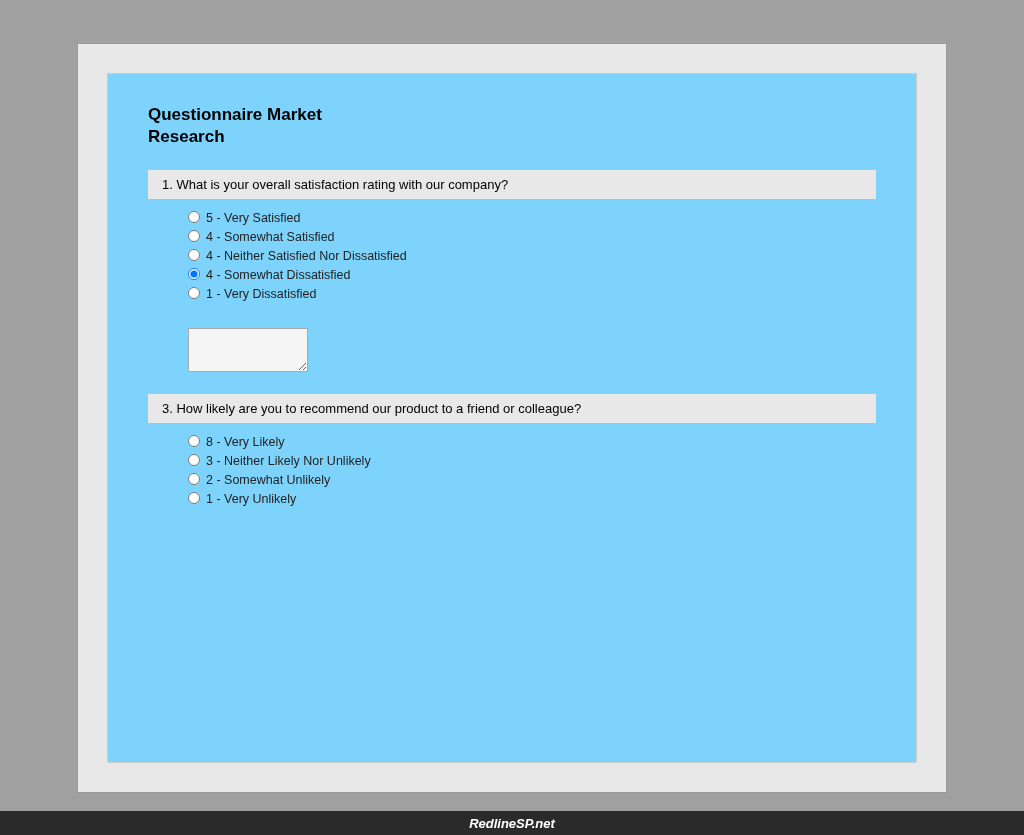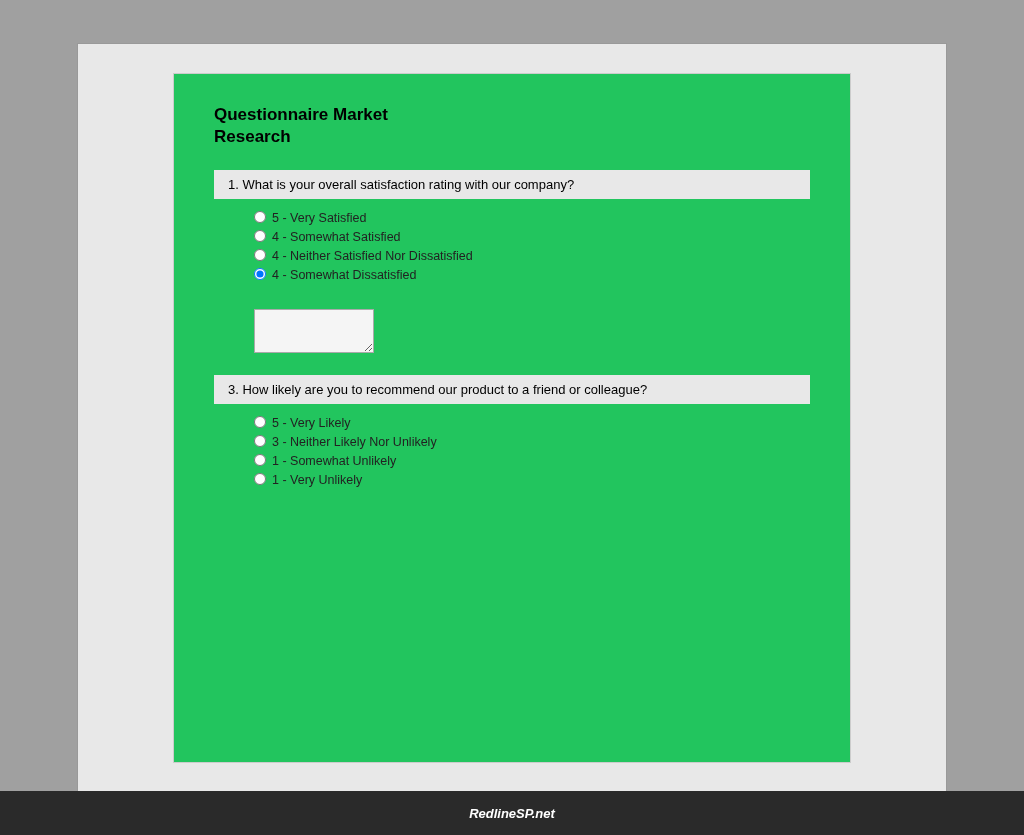--- a/index.html
+++ b/index.html
@@ -24,23 +24,23 @@
       height: 750px;
       background: #e8e8e8;
       border: 1px solid #999;
       display: flex;
       flex-direction: column;
       align-items: center;
       justify-content: center;
     }
 
     .paper {
-      width: 678px;
+      width: 810px;
       height: 690px;
-      background: #22c55e;
+      background: #7dd3fc;
       border: 1px solid #cccccc;
       padding: 30px 40px;
       overflow: hidden;
     }
 
     .form-title {
       font-size: 17px;
       font-weight: bold;
       color: #000;
       margin-bottom: 22px;
@@ -85,21 +85,21 @@
       width: 120px;
       height: 44px;
       border: 1px solid #aaa;
       background: #f5f5f5;
       resize: both;
       font-size: 11px;
     }
 
     .footer-bar {
       width: 1024px;
-      height: 44px;
+      height: 24px;
       background: #2a2a2a;
       display: flex;
       align-items: center;
       justify-content: center;
       position: absolute;
       bottom: 0;
       left: 0;
     }
 
     .footer-text {
@@ -135,46 +135,50 @@
           <span>4 - Somewhat Satisfied</span>
         </label>
         <label class="radio-option">
           <input type="radio" name="q1" style="">
           <span>4 - Neither Satisfied Nor Dissatisfied</span>
         </label>
         <label class="radio-option">
           <input type="radio" name="q1" checked="" style="">
           <span>4 - Somewhat Dissatisfied</span>
         </label>
+        <label class="radio-option">
+          <input type="radio" name="q1" style="">
+          <span>1 - Very Dissatisfied</span>
+        </label>
       </div>
     </div>
 
     <div class="question-block">
       <div class="textarea-block">
         <textarea style=""></textarea>
       </div>
     </div>
 
     <div class="question-block">
       <div class="question-header">
         <span>3.</span>
         <span>How likely are you to recommend our product to a friend or colleague?</span>
       </div>
       <div class="question-options">
         <label class="radio-option">
           <input type="radio" name="q3" style="">
-          <span>5 - Very Likely</span>
+          <span>8 - Very Likely</span>
         </label>
         <label class="radio-option">
           <input type="radio" name="q3" style="">
           <span>3 - Neither Likely Nor Unlikely</span>
         </label>
         <label class="radio-option">
           <input type="radio" name="q3" style="">
-          <span>1 - Somewhat Unlikely</span>
+          <span>2 - Somewhat Unlikely</span>
         </label>
         <label class="radio-option">
           <input type="radio" name="q3" style="">
           <span>1 - Very Unlikely</span>
         </label>
       </div>
     </div>
 
   </div>
 </div>

